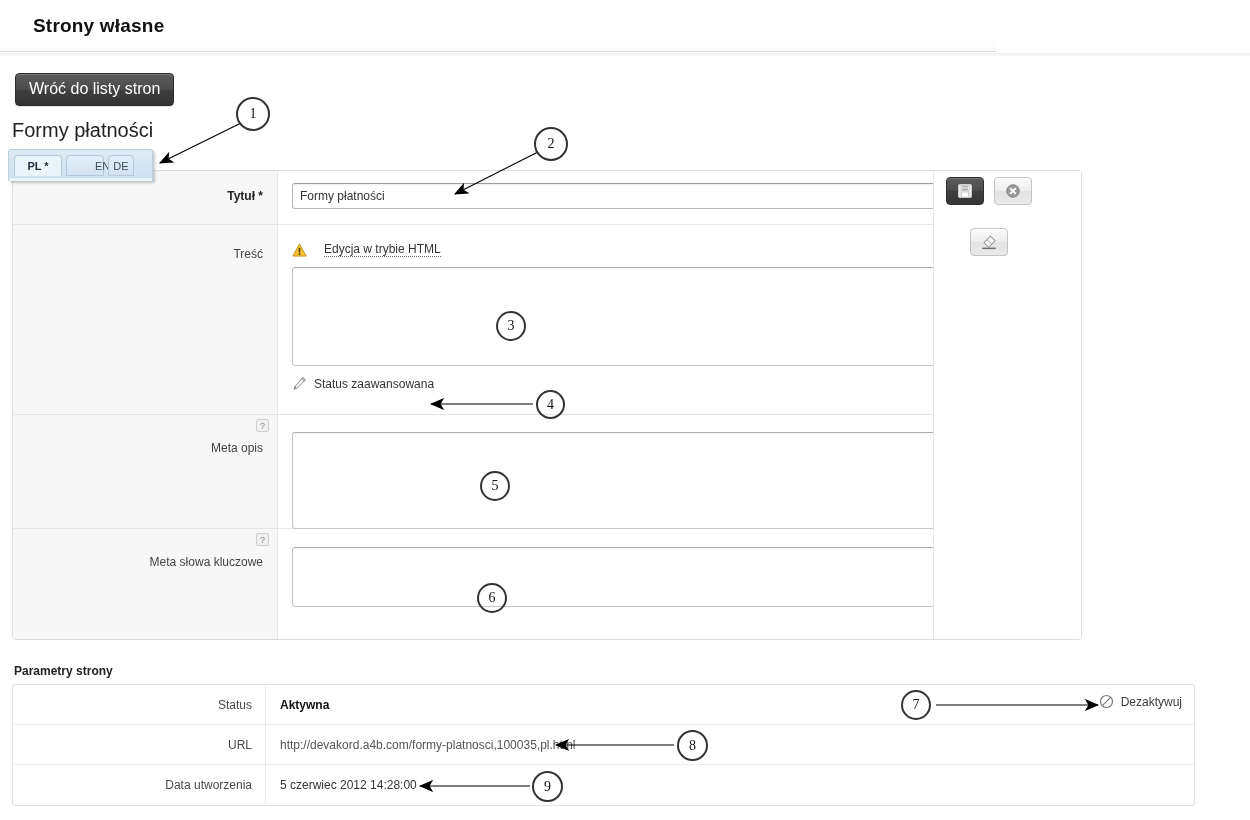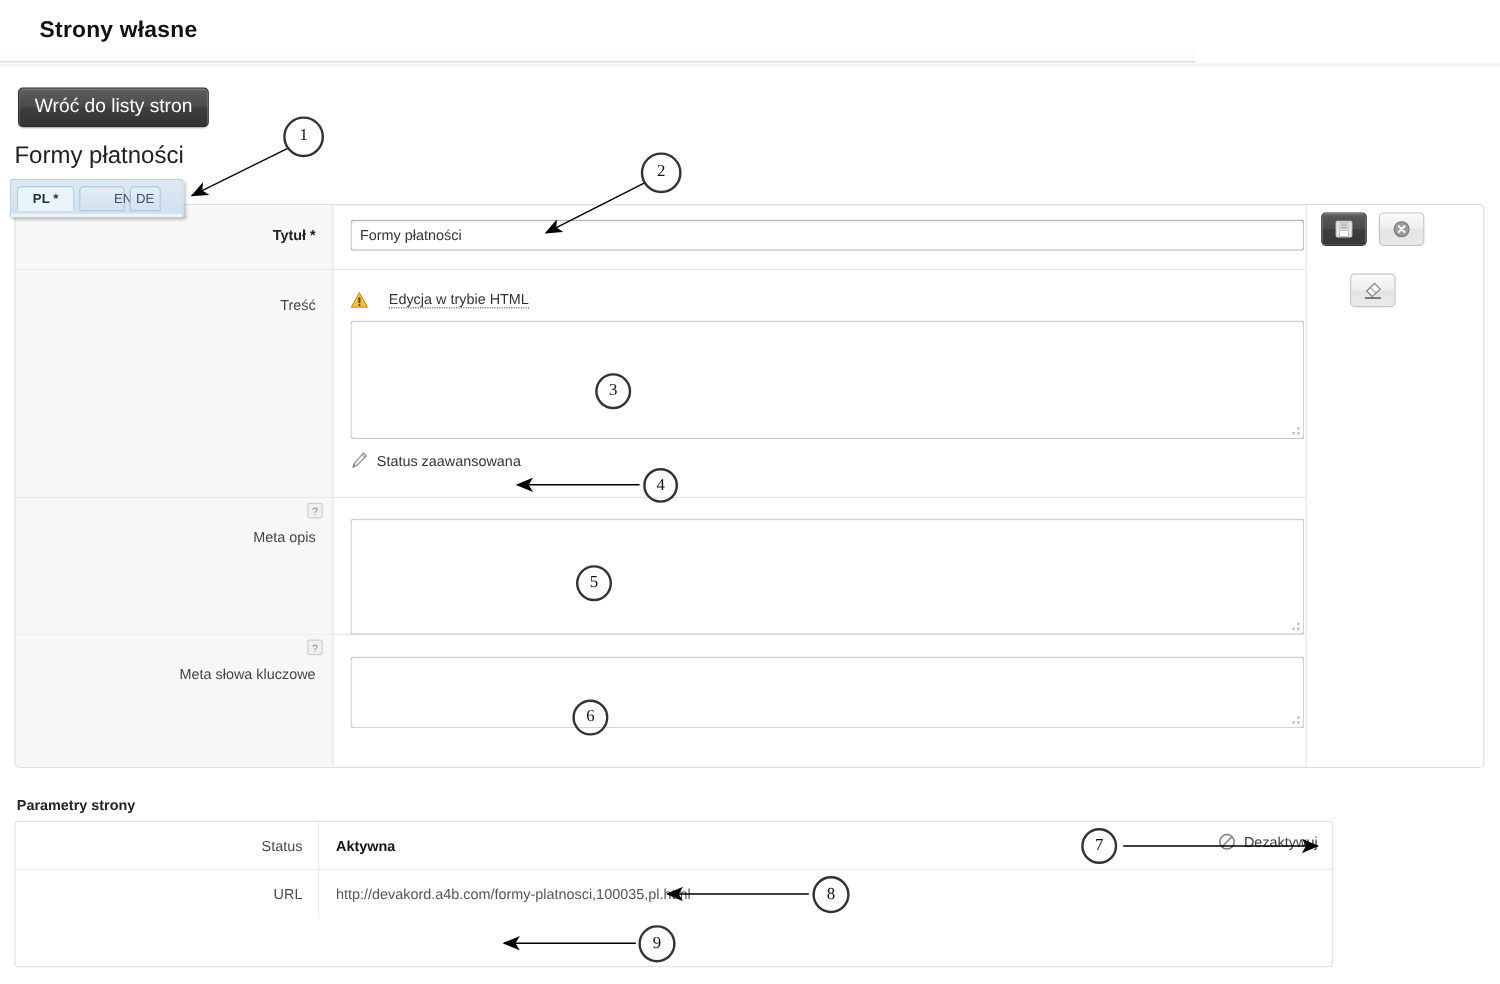--- a/index.html
+++ b/index.html
@@ -85,21 +85,21 @@
     position: absolute; left: 8px; top: 178px;
     width: 145px; height: 3px; background: #eaf4fb;
     border-left: 1px solid #b9cfe2; border-right: 1px solid #b9cfe2;
     box-shadow: 2px 2px 3px rgba(0,0,0,0.18);
     z-index: 6;
   }
 
   
   .form-panel {
     position: absolute; left: 12px; top: 170px;
-    width: 1225px; height: 470px;
+    width: 1070px; height: 470px;
     background: #ffffff;
     border: 1px solid #dddddd;
     border-radius: 4px;
     overflow: hidden;
   }
   .form-rows { position: absolute; left: 0; top: 0; width: 1076px; height: 470px; }
   .form-row { position: relative; border-bottom: 1px solid #e6e6e6; display: flex; }
   .form-row:last-child { border-bottom: none; }
   .row-label {
     width: 265px; flex: 0 0 265px;
@@ -201,21 +201,21 @@
   .btn-cancel { left: 60px; top: 6px; }
   .btn-erase  { left: 36px; top: 57px; }
 
   
   .params-title {
     position: absolute; left: 14px; top: 664px;
     font-size: 12px; font-weight: bold; color: #222222;
   }
   .params-panel {
     position: absolute; left: 12px; top: 684px;
-    width: 1099px; height: 122px;
+    width: 1183px; height: 122px;
     background: #ffffff;
     border: 1px solid #e2e2e2;
     border-radius: 3px;
     overflow: hidden;
   }
   .param-row {
     display: flex; height: 40px; border-bottom: 1px solid #ececec;
     align-items: center;
   }
   .param-row:last-child { border-bottom: none; }
@@ -399,20 +399,24 @@
         </svg>
         <span>Dezaktywuj</span>
       </div>
     </div>
 
     <div class="param-row">
       <div class="param-label">URL</div>
       <div class="param-value link">http://devakord.a4b.com/formy-platnosci,100035,pl.html</div>
     </div>
 
+    <div class="param-row">
+      <div class="param-label">Data utworzenia</div>
+      <div class="param-value">5 czerwiec 2012 14:28:00</div>
+    </div>
 
   </div>
 
   <svg class="ann-svg" viewBox="0 0 1250 820">
     <defs>
       <marker id="ah" markerWidth="12" markerHeight="10" refX="11" refY="5" orient="auto">
         <path d="M0,0 L12,5 L0,10 L3,5 Z" fill="#000000"></path>
       </marker>
     </defs>
 

